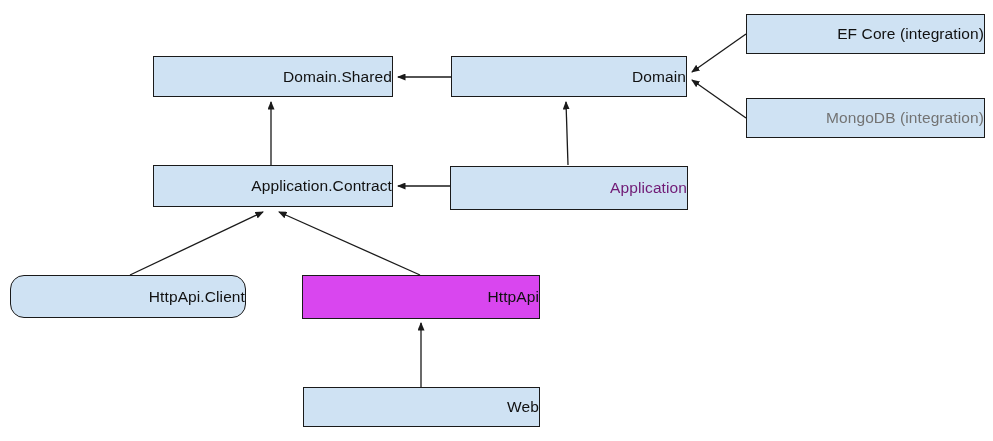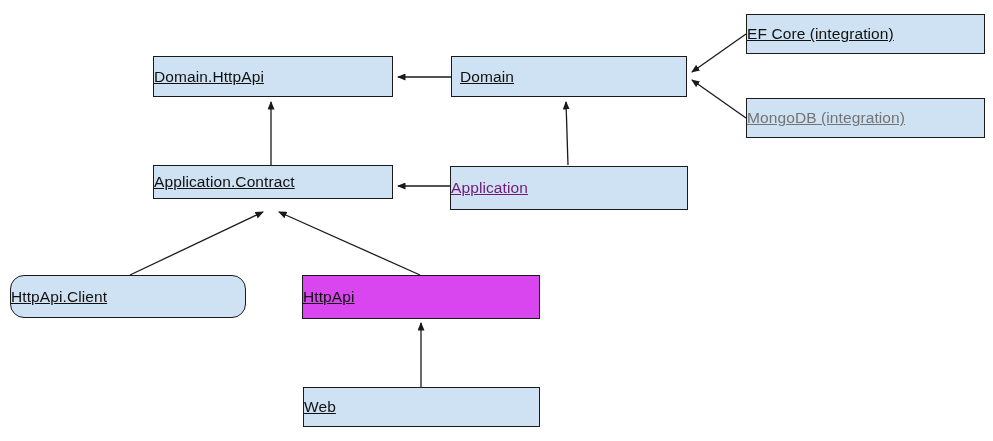--- a/index.html
+++ b/index.html
@@ -22,26 +22,25 @@
     width: 993px;
     height: 441px;
     pointer-events: none;
   }
   .node {
     position: absolute;
     box-sizing: border-box;
     border: 1px solid #1a1a1a;
     display: flex;
     align-items: center;
-    justify-content: flex-start;
+    justify-content: flex-end;
     font-size: 15.5px;
     line-height: 1;
     letter-spacing: 0.1px;
     white-space: nowrap;
-    text-decoration: underline;
   }
   .node .label {
     display: inline-block;
   }
 </style>
 </head>
 <body>
 
 <div class="canvas">
   <svg class="edges-svg" viewBox="0 0 993 441" xmlns="http://www.w3.org/2000/svg">
@@ -57,32 +56,32 @@
         <line x1="746" y1="34" x2="692" y2="72" stroke="#1a1a1a" stroke-width="1.3" marker-end="url(#arrowhead)"></line>
         <line x1="746" y1="118" x2="692" y2="80" stroke="#1a1a1a" stroke-width="1.3" marker-end="url(#arrowhead)"></line>
         <line x1="450" y1="186" x2="398" y2="186" stroke="#1a1a1a" stroke-width="1.3" marker-end="url(#arrowhead)"></line>
         <line x1="130" y1="275" x2="263" y2="212" stroke="#1a1a1a" stroke-width="1.3" marker-end="url(#arrowhead)"></line>
         <line x1="420" y1="275" x2="279" y2="212" stroke="#1a1a1a" stroke-width="1.3" marker-end="url(#arrowhead)"></line>
         <line x1="421" y1="387" x2="421" y2="323" stroke="#1a1a1a" stroke-width="1.3" marker-end="url(#arrowhead)"></line>
       </g>
   </svg>
   <div id="node-layer">
       <div class="node" style="left: 153px; top: 56px; width: 240px; height: 41px; background: rgb(207, 226, 243); border-color: rgb(26, 26, 26); color: rgb(17, 17, 17);">
-        <span class="label">Domain.HttpApi</span>
+        <span class="label">Domain.Shared</span>
       </div>
       <div class="node" style="left: 451px; top: 56px; width: 236px; height: 41px; background: rgb(207, 226, 243); border-color: rgb(26, 26, 26); color: rgb(17, 17, 17); padding-left: 8px;">
         <span class="label">Domain</span>
       </div>
       <div class="node" style="left: 746px; top: 14px; width: 239px; height: 40px; background: rgb(207, 226, 243); border-color: rgb(26, 26, 26); color: rgb(17, 17, 17);">
         <span class="label">EF Core (integration)</span>
       </div>
       <div class="node" style="left: 746px; top: 98px; width: 239px; height: 40px; background: rgb(207, 226, 243); border-color: rgb(26, 26, 26); color: #737373;">
         <span class="label">MongoDB (integration)</span>
       </div>
-      <div class="node" style="left: 153px; top: 165px; width: 240px; height: 34px; background: rgb(207, 226, 243); border-color: rgb(26, 26, 26); color: rgb(17, 17, 17);">
+      <div class="node" style="left: 153px; top: 165px; width: 240px; height: 42px; background: rgb(207, 226, 243); border-color: rgb(26, 26, 26); color: rgb(17, 17, 17);">
         <span class="label">Application.Contract</span>
       </div>
       <div class="node" style="left: 450px; top: 166px; width: 238px; height: 44px; background: rgb(207, 226, 243); border-color: rgb(26, 26, 26); color: #701a75;">
         <span class="label">Application</span>
       </div>
       <div class="node" style="left: 10px; top: 275px; width: 236px; height: 43px; background: rgb(207, 226, 243); border-color: rgb(26, 26, 26); color: rgb(17, 17, 17); border-radius: 14px;">
         <span class="label">HttpApi.Client</span>
       </div>
       <div class="node" style="left: 302px; top: 275px; width: 238px; height: 44px; background: #d946ef; border-color: rgb(26, 26, 26); color: rgb(17, 17, 17);">
         <span class="label">HttpApi</span>

